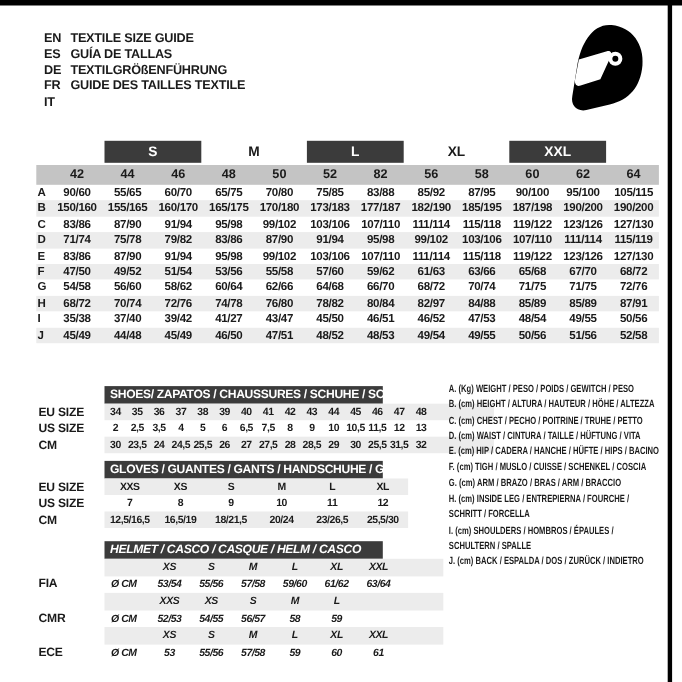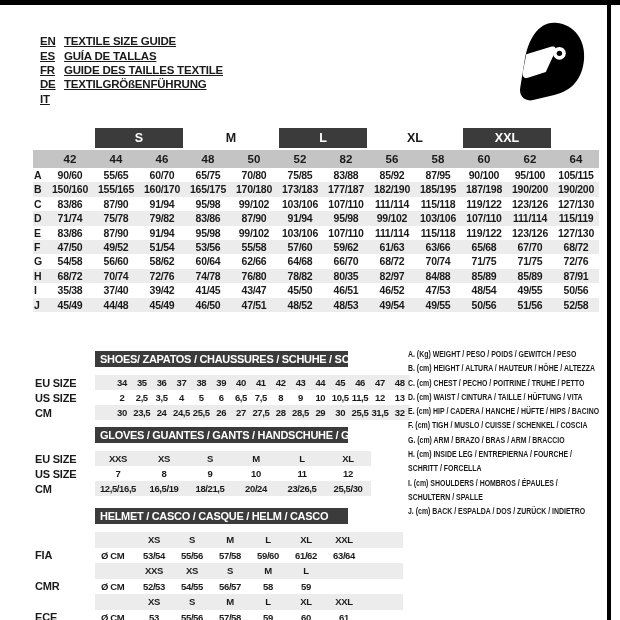--- a/index.html
+++ b/index.html
@@ -2,21 +2,21 @@
 <html><head>
 <meta charset="utf-8">
 <style>
   html,body{margin:0;padding:0;background:#fff;}
   .page{position:relative;width:620px;height:620px;background:#fff;overflow:hidden;
         font-family:"Liberation Sans",sans-serif;color:var(--txt,#1a1a1a);}
   .border-top{position:absolute;left:0;top:0;width:620px;height:5px;background:#000;}
   .border-right{position:absolute;left:607px;top:0;width:4px;height:620px;background:#000;}
 
   
-  .languages{position:absolute;left:40px;top:34px;text-decoration:underline;}
+  .languages{position:absolute;left:40px;top:28px;}
   .lang-row{display:flex;height:14.4px;align-items:center;font-size:11.5px;font-weight:700;letter-spacing:-0.2px;}
   .lang-code{width:24px;}
   .helmet{position:absolute;left:505px;top:16px;width:85px;height:90px;}
 
   
   .main-table{position:absolute;left:33px;top:128px;width:566px;font-weight:700;}
   .mt-row{display:flex;}
   .mt-letter{width:14px;text-align:left;padding-left:1px;box-sizing:border-box;}
   .mt-cell{width:46px;text-align:center;}
   .mt-groups{height:20px;margin-bottom:2px;}
@@ -26,28 +26,28 @@
   .mt-data{height:14.4px;line-height:14.4px;font-size:10.5px;letter-spacing:-0.3px;}
   .mt-data.shade{background:var(--shade);}
 
   
   .lower{position:absolute;left:33px;top:351px;font-weight:700;}
   .lt-row{display:flex;}
   .lt-label{width:62px;font-size:11px;display:flex;align-items:center;padding-left:2px;box-sizing:border-box;letter-spacing:-0.2px;}
   .lt-bar{background:var(--dark);color:#fff;height:16px;line-height:16px;padding-left:5px;font-size:11px;width:248px;letter-spacing:-0.3px;white-space:nowrap;}
   .lt-cells{display:flex;height:15px;line-height:15px;font-size:9.5px;letter-spacing:-0.4px;box-sizing:border-box;}
   .lt-cells.shade{background:var(--shade);}
-  .shoes .lt-cells{width:315px;padding-left:17px;}
+  .shoes .lt-cells{width:354px;}
   .shoes .lt-cell{width:19.85px;text-align:center;}
   .gloves .lt-cells{width:276px;justify-content:flex-end;}
   .gloves .lt-cell{width:46px;text-align:center;}
-  .helm .lt-cells{width:308px;height:15.5px;line-height:15.5px;}
+  .helm .lt-cells{width:308px;height:15.5px;line-height:15.5px;font-style:italic;}
   .helm .lt-cell{width:38px;text-align:center;}
   .helm .lt-cell.lt-unit{width:40px;text-align:left;padding-left:6px;box-sizing:border-box;}
-  .lt-cells.lt-head{width:auto;padding:0;background:none;height:24px;}
+  .lt-cells.lt-head{width:auto;padding:0;background:none;height:16px;}
   .gloves{margin-top:7px;}
   .helm{margin-top:12px;}
 
   
   .legend{position:absolute;left:408px;top:347px;transform:scaleX(0.73);transform-origin:0 0;
           font-weight:700;font-size:9.5px;line-height:14.3px;letter-spacing:0px;}
   .legend-line{white-space:nowrap;}
 </style>
 </head>
 <body>
@@ -59,26 +59,26 @@
   <div class="languages" id="languages">
       <div class="lang-row">
         <div class="lang-code">EN</div>
         <div class="lang-text">TEXTILE SIZE GUIDE</div>
       </div>
       <div class="lang-row">
         <div class="lang-code">ES</div>
         <div class="lang-text">GUÍA DE TALLAS</div>
       </div>
       <div class="lang-row">
+        <div class="lang-code">DE</div>
+        <div class="lang-text">TEXTILGRÖßENFÜHRUNG</div>
+      </div>
+      <div class="lang-row">
         <div class="lang-code">FR</div>
         <div class="lang-text">GUIDE DES TAILLES TEXTILE</div>
-      </div>
-      <div class="lang-row">
-        <div class="lang-code">DE</div>
-        <div class="lang-text">TEXTILGRÖßENFÜHRUNG</div>
       </div>
       <div class="lang-row">
         <div class="lang-code">IT</div>
       </div>
     </div>
 
   <div class="helmet">
     <svg viewBox="0 0 100 100" width="85" height="90" aria-hidden="true">
       <path d="M60 5 C82 7 95 26 93 48 C91 71 79 85 58 90 L33 96 C23 98 16 91 18 81 L23 50 C27 24 40 3 60 5 Z" fill="#000"></path>
       <path d="M25 42 L55 33 C59 32 61 35 59 39 L48 63 L26 70 C22 71 20 67 21 63 Z" fill="#fff"></path>
@@ -219,33 +219,33 @@
         <div class="mt-cell">72/76</div>
       </div>
       <div class="mt-row mt-data shade">
         <div class="mt-letter">H</div>
         <div class="mt-cell">68/72</div>
         <div class="mt-cell">70/74</div>
         <div class="mt-cell">72/76</div>
         <div class="mt-cell">74/78</div>
         <div class="mt-cell">76/80</div>
         <div class="mt-cell">78/82</div>
-        <div class="mt-cell">80/35</div>
+        <div class="mt-cell">80/84</div>
         <div class="mt-cell">82/97</div>
         <div class="mt-cell">84/88</div>
         <div class="mt-cell">85/89</div>
         <div class="mt-cell">85/89</div>
         <div class="mt-cell">87/91</div>
       </div>
       <div class="mt-row mt-data">
         <div class="mt-letter">I</div>
         <div class="mt-cell">35/38</div>
         <div class="mt-cell">37/40</div>
         <div class="mt-cell">39/42</div>
-        <div class="mt-cell">41/45</div>
+        <div class="mt-cell">41/27</div>
         <div class="mt-cell">43/47</div>
         <div class="mt-cell">45/50</div>
         <div class="mt-cell">46/51</div>
         <div class="mt-cell">46/52</div>
         <div class="mt-cell">47/53</div>
         <div class="mt-cell">48/54</div>
         <div class="mt-cell">49/55</div>
         <div class="mt-cell">50/56</div>
       </div>
       <div class="mt-row mt-data shade">

